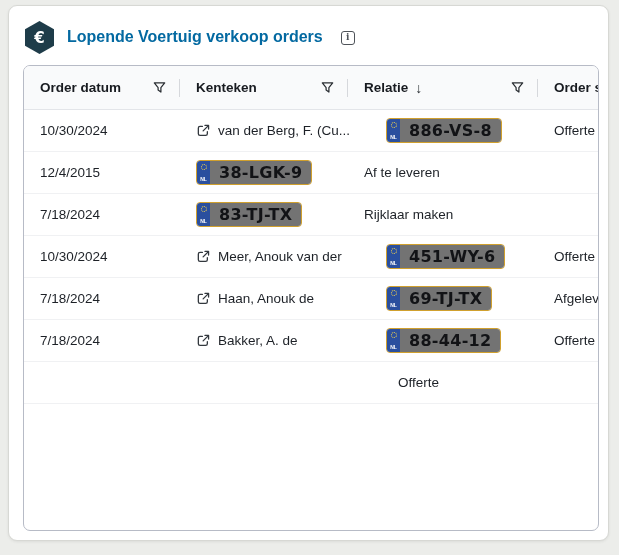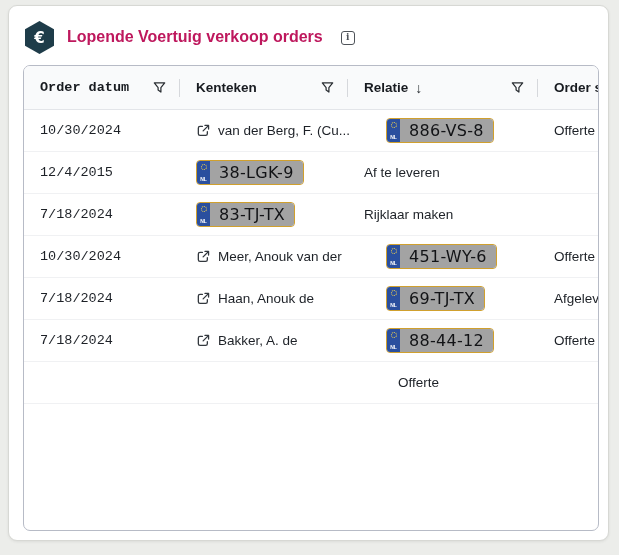--- a/index.html
+++ b/index.html
@@ -14,21 +14,21 @@
     background:#ffffff;border:1px solid #d7d8d4;border-radius:9px;
     box-shadow:0 1px 3px rgba(0,0,0,0.07);
     box-sizing:border-box;
   }
   .card-header{
     display:flex;align-items:center;gap:13px;
     padding:13px 16px 10px 16px;height:36px;
   }
   .hex-badge svg{display:block;}
   .card-title{
-    font-size:16px;font-weight:bold;color:#be185d;
+    font-size:16px;font-weight:bold;color:#0369a1;
     white-space:nowrap;
   }
   .info-box{
     width:12px;height:12px;margin-left:5px;margin-top:1px;
     border:1.6px solid #4e5359;border-radius:3px;
     display:flex;align-items:center;justify-content:center;
     font-family:"DejaVu Serif", serif;
     font-size:9px;font-weight:bold;color:#4e5359;line-height:1;
     cursor:pointer;
   }
@@ -46,21 +46,21 @@
   .th{
     position:relative;display:flex;align-items:center;
     padding:0 14px 0 16px;box-sizing:border-box;
     font-weight:bold;font-size:13.5px;color:#181b20;
     cursor:pointer;
   }
   .th.divided::after{
     content:"";position:absolute;right:0;top:13px;height:18px;width:1px;
     background:#d6d8dc;
   }
-  .c1{width:156px;font-family:Liberation Mono, monospace;}
+  .c1{width:156px;}
   .c2{width:190px;}
   .c3{width:168px;}
   .c4{width:226px;}
   .spacer{flex:1;}
   .sort-arrow{
     font-size:14px;color:#2b2f34;margin-left:7px;font-weight:normal;
   }
   .funnel{display:flex;align-items:center;cursor:pointer;}
   .row{
     display:flex;height:42px;align-items:center;
@@ -85,22 +85,22 @@
     justify-content:space-between;padding:3px 0 2px 0;box-sizing:border-box;
   }
   .eu-stars{
     width:6px;height:6px;border:1px dotted #f2d24b;border-radius:50%;
     box-sizing:border-box;
   }
   .plate-country{
     color:#fff;font-size:5px;font-weight:bold;line-height:1;
   }
   .plate-num{
-    background:#a3a3a3;display:flex;align-items:center;
-    padding:0 9px;font-weight:normal;font-size:16px;color:#121316;
+    background:#737373;display:flex;align-items:center;
+    padding:0 9px;font-weight:bold;font-size:16px;color:#121316;
     letter-spacing:0.3px;font-family:"DejaVu Sans", sans-serif;
   }
 </style>
 </head>
 <body>
 
 <div class="card">
 
   <div class="card-header">
     <span class="hex-badge">

